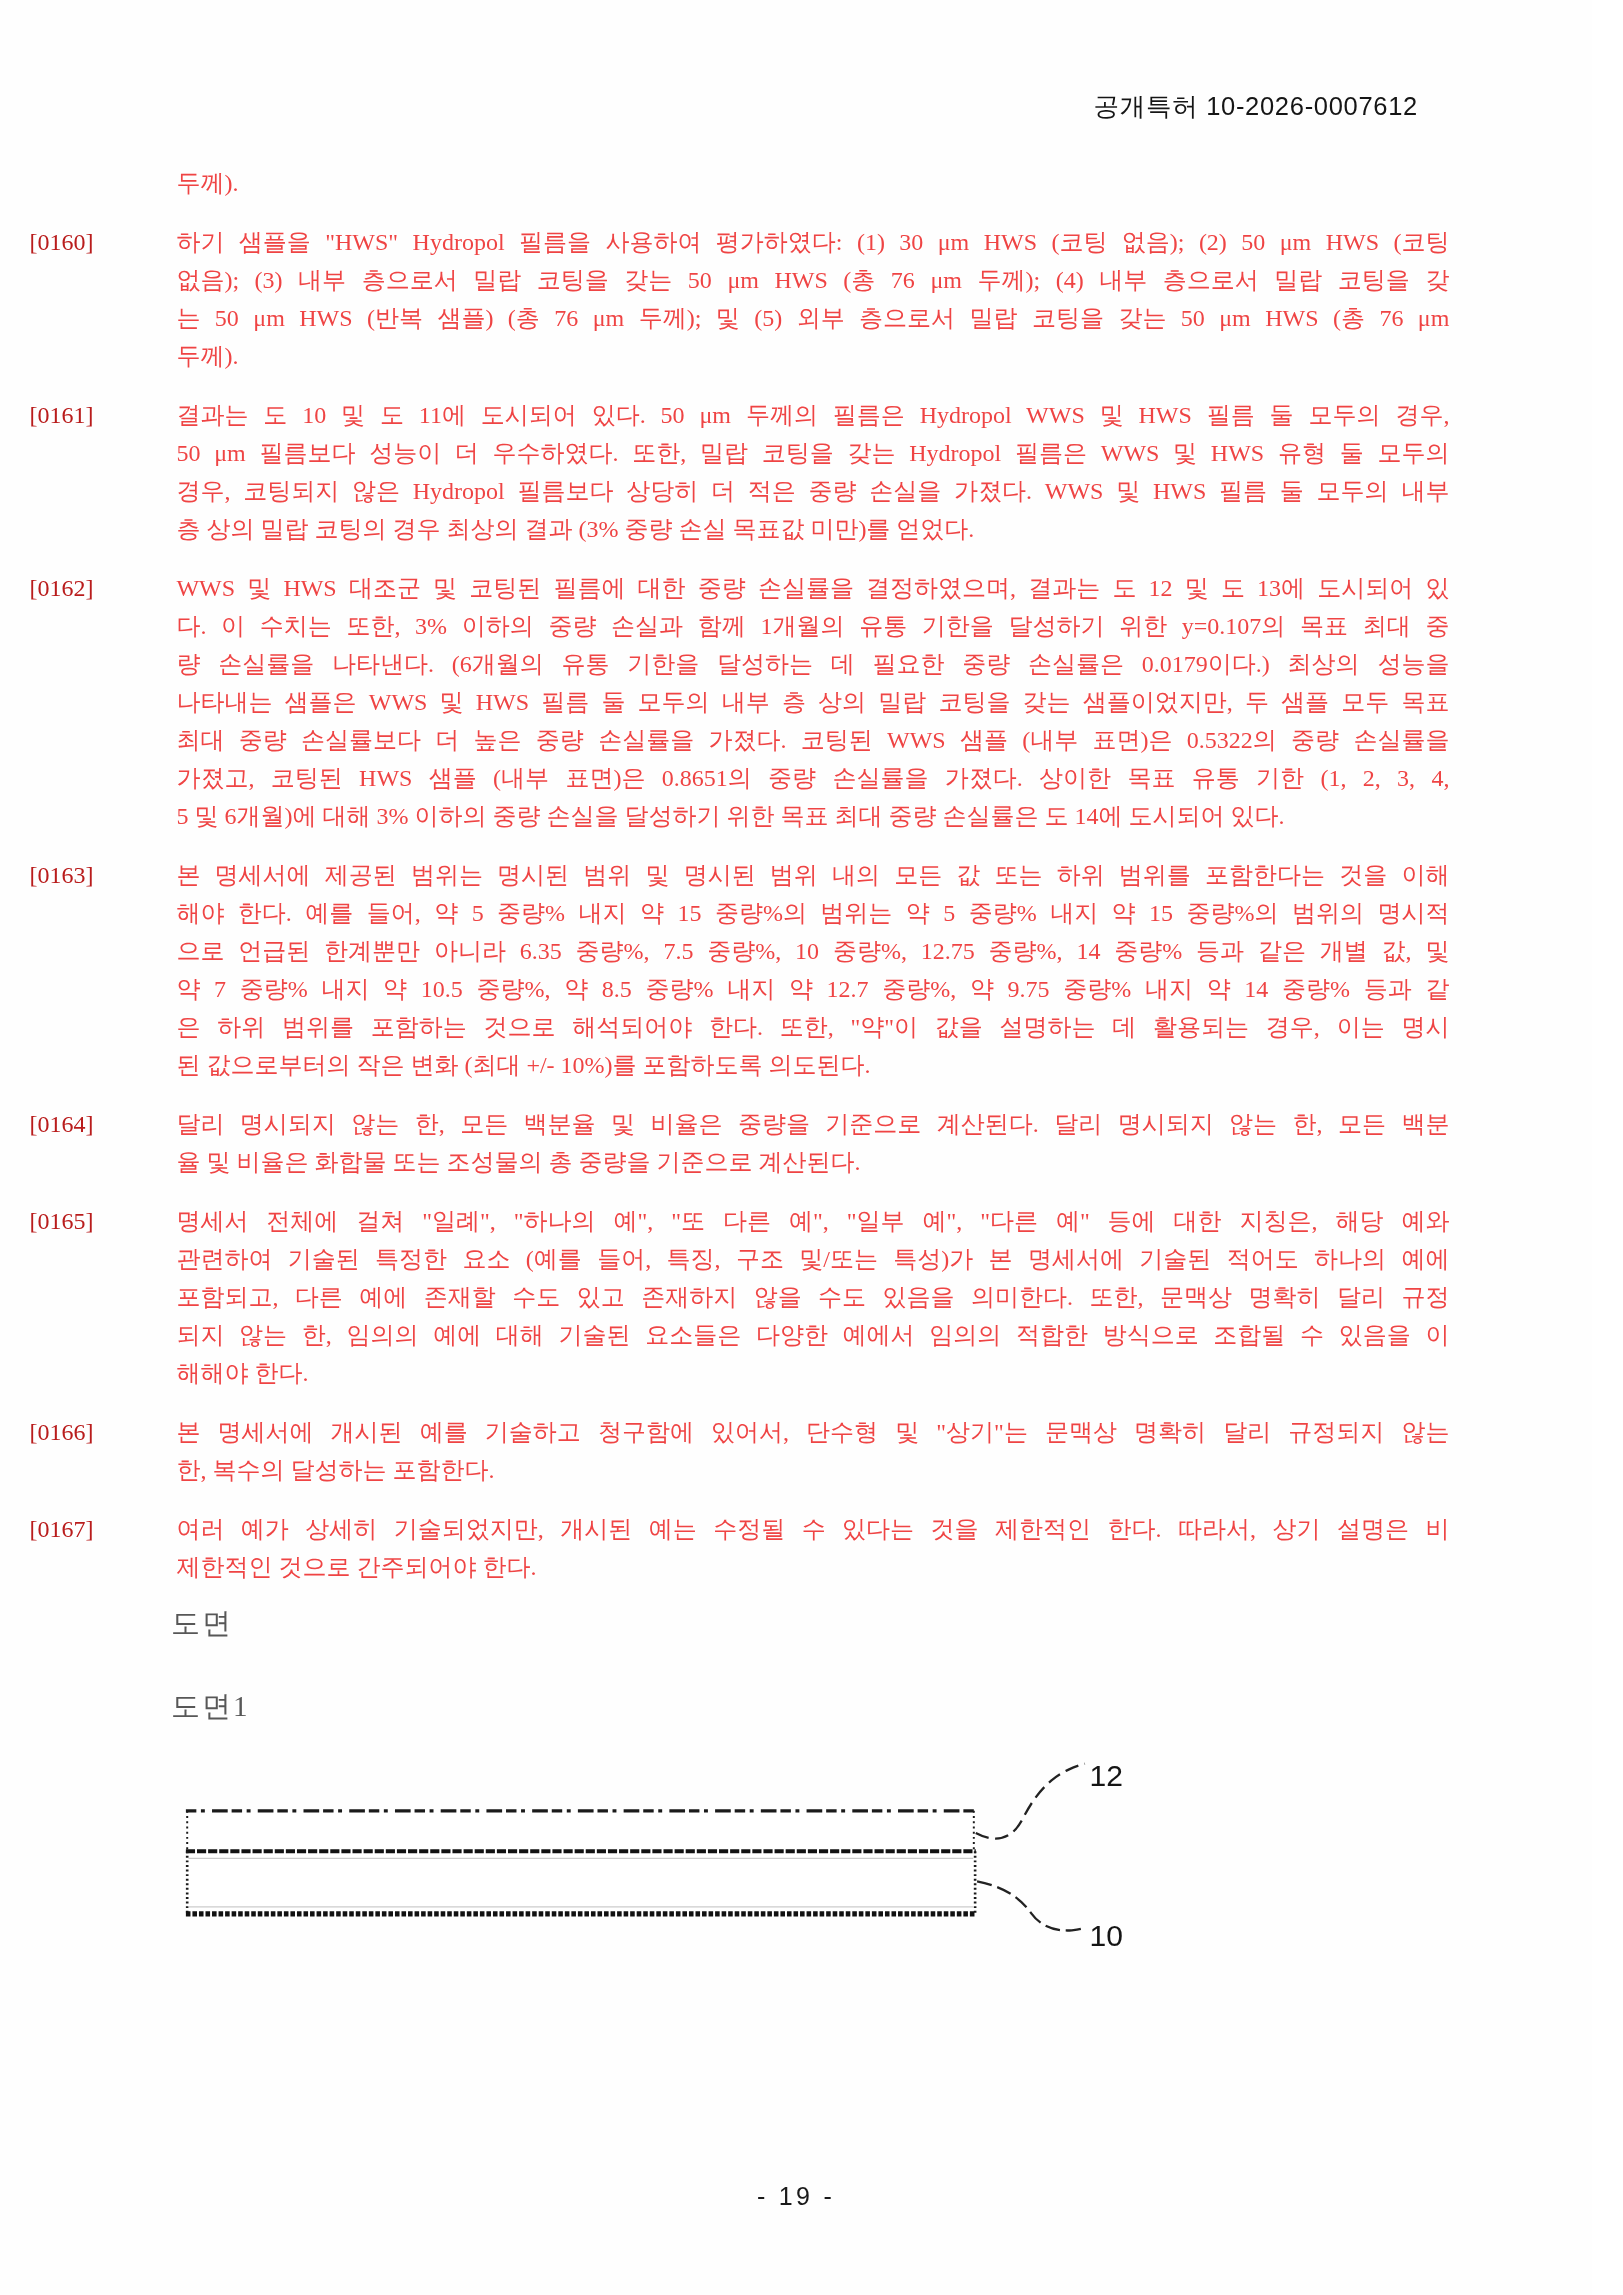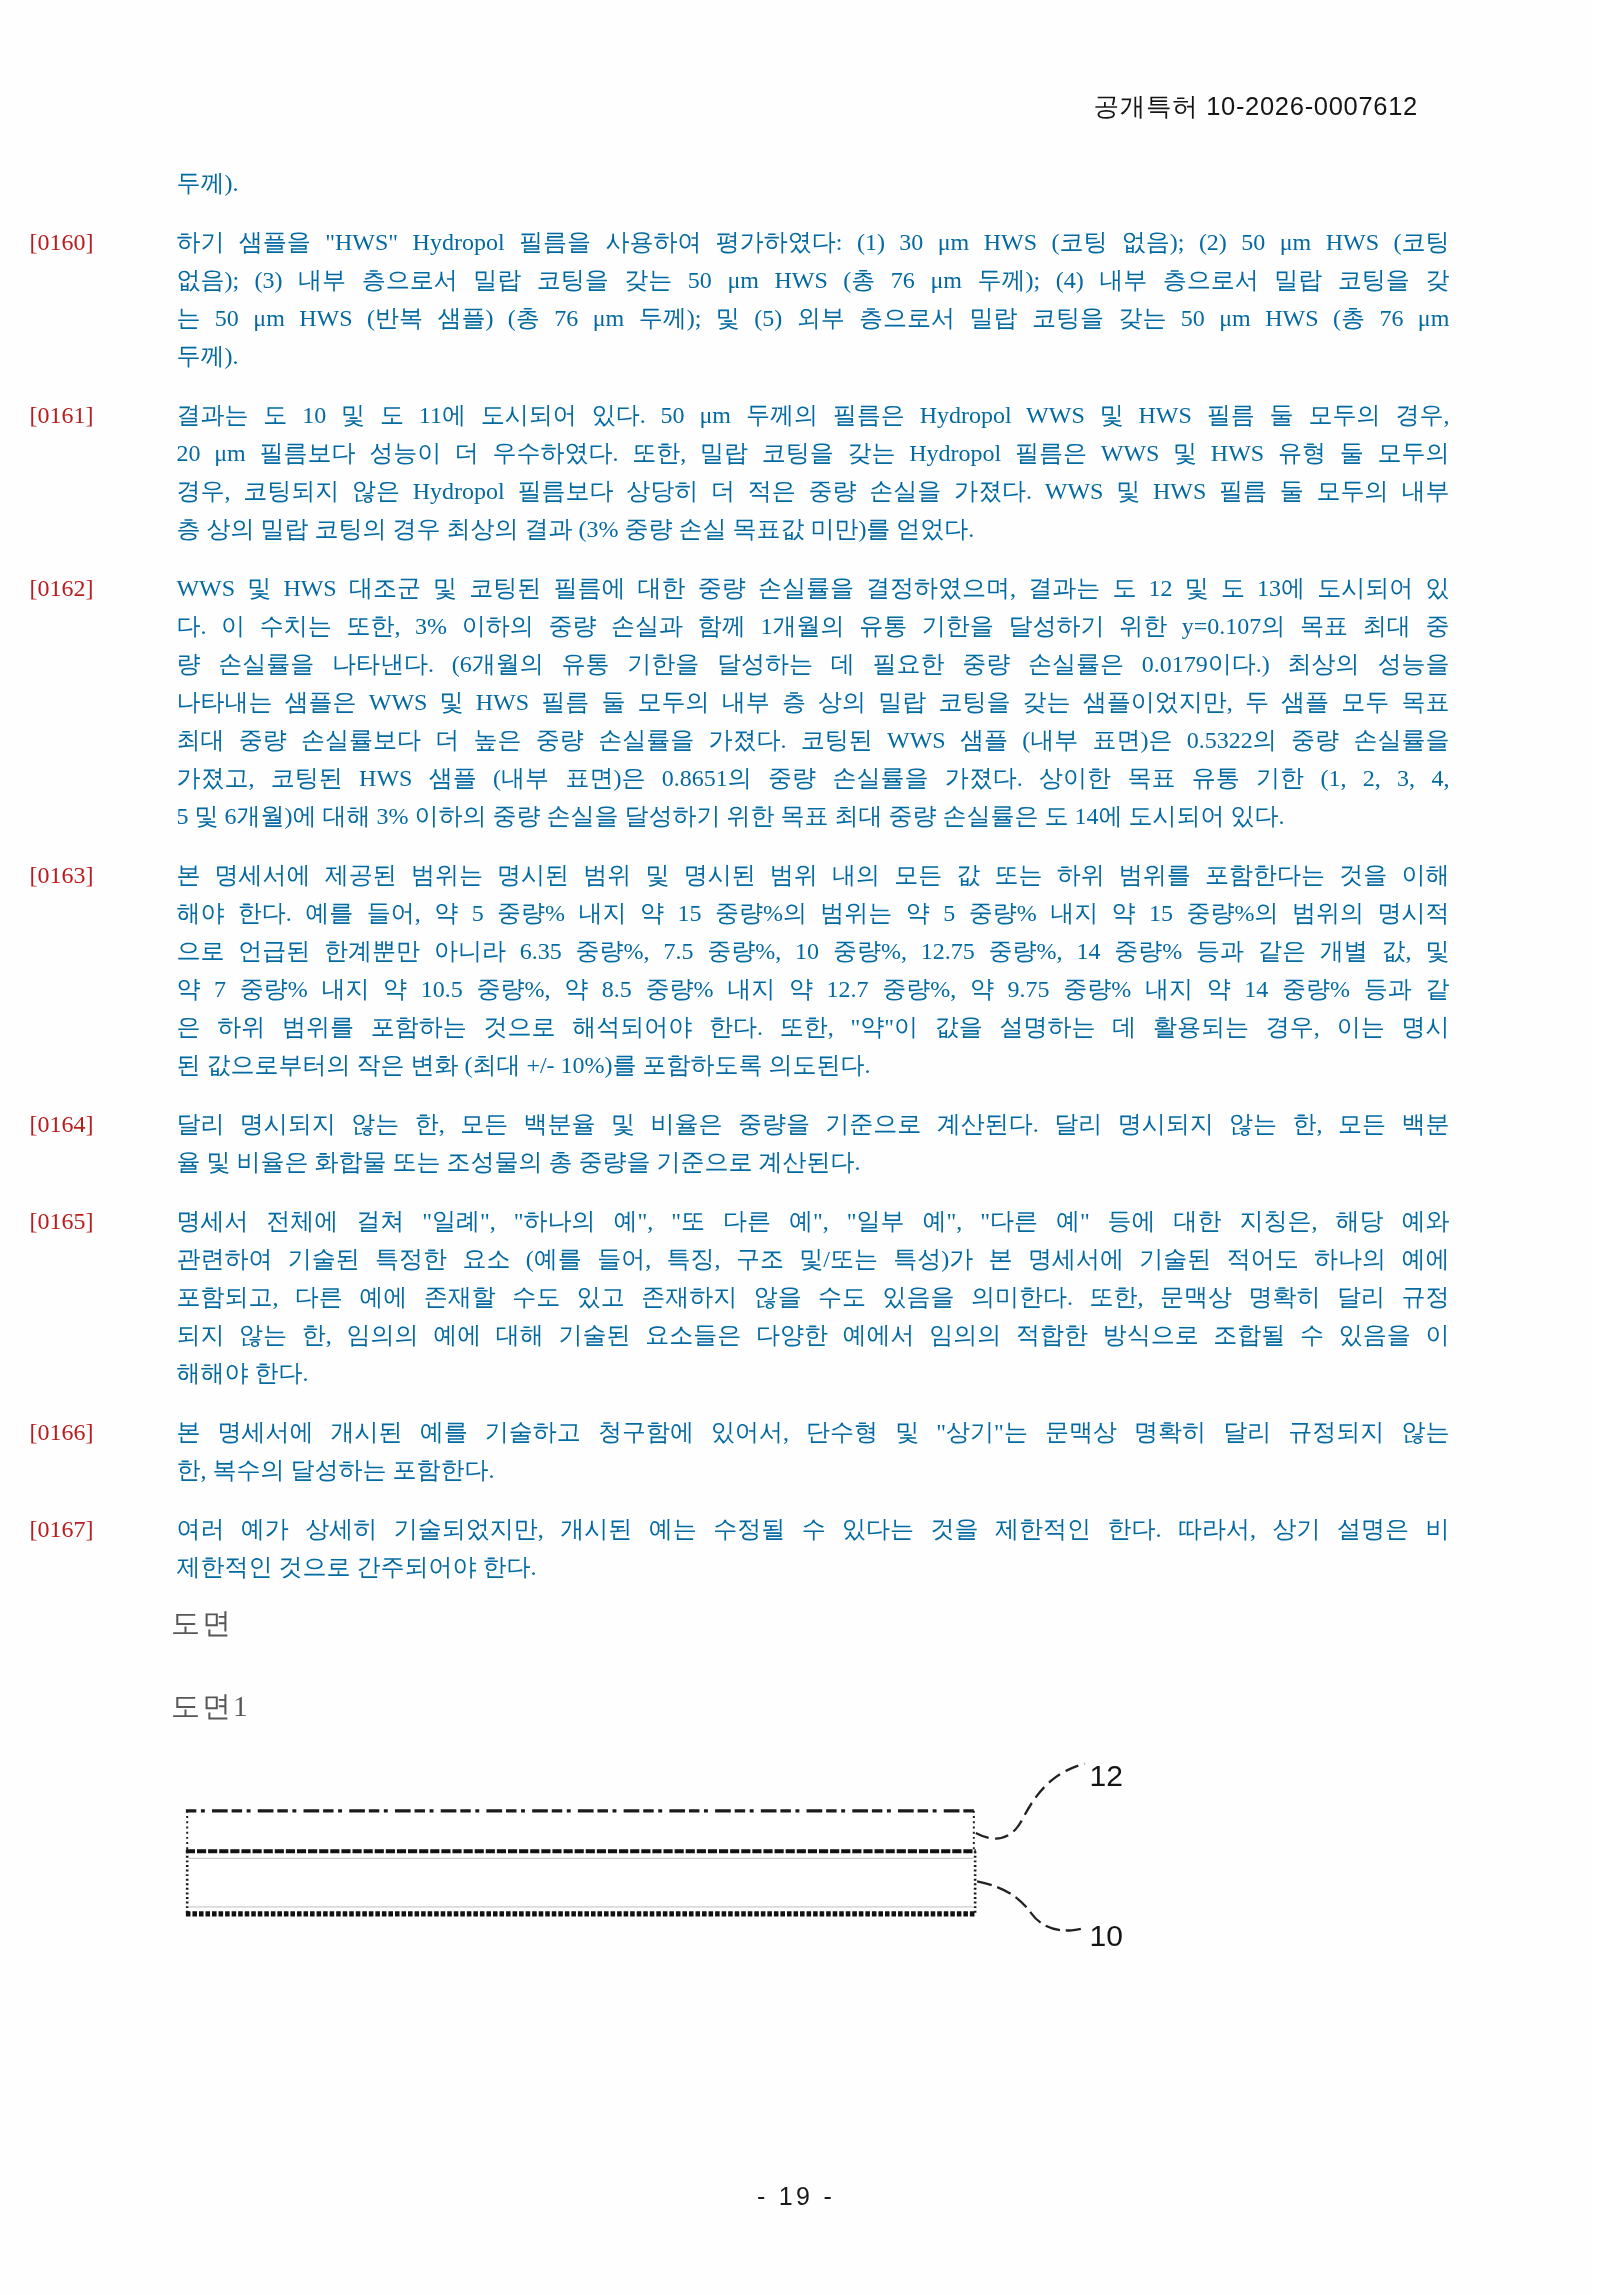--- a/index.html
+++ b/index.html
@@ -29,21 +29,21 @@
   .tag {
     width:147px; flex:0 0 147px;
     font-size:24px; line-height:38px;
     color:#b91c1c;
   }
   .lines { width:1273px; flex:0 0 1273px; }
   .line {
     font-size:24px; line-height:38px;
     text-align:justify;
     text-align-last:justify;
-    color:#0369a1;
+    color:#ef4444;
     word-break:keep-all;
   }
   .line.last { text-align-last:left; }
   .fig-label {
     position:absolute;
     left:171px;
     font-family:"Liberation Serif", serif;
     font-size:29px;
     color:#3a3a3a;
     opacity:0.85;
@@ -87,21 +87,21 @@
           <div class="line">하기 샘플을 "HWS" Hydropol 필름을 사용하여 평가하였다: (1) 30 μm HWS (코팅 없음); (2) 50 μm HWS (코팅</div>
           <div class="line">없음); (3) 내부 층으로서 밀랍 코팅을 갖는 50 μm HWS (총 76 μm 두께); (4) 내부 층으로서 밀랍 코팅을 갖</div>
           <div class="line">는 50 μm HWS (반복 샘플) (총 76 μm 두께); 및 (5) 외부 층으로서 밀랍 코팅을 갖는 50 μm HWS (총 76 μm</div>
           <div class="line last">두께).</div>
         </div>
       </div>
       <div class="para">
         <div class="tag">[0161]</div>
         <div class="lines">
           <div class="line">결과는 도 10 및 도 11에 도시되어 있다.  50 μm 두께의 필름은 Hydropol WWS 및 HWS 필름 둘 모두의 경우,</div>
-          <div class="line">20 μm 필름보다 성능이 더 우수하였다.  또한, 밀랍 코팅을 갖는 Hydropol 필름은 WWS 및 HWS 유형 둘 모두의</div>
+          <div class="line">50 μm 필름보다 성능이 더 우수하였다.  또한, 밀랍 코팅을 갖는 Hydropol 필름은 WWS 및 HWS 유형 둘 모두의</div>
           <div class="line">경우, 코팅되지 않은 Hydropol 필름보다 상당히 더 적은 중량 손실을 가졌다.  WWS 및 HWS 필름 둘 모두의 내부</div>
           <div class="line last">층 상의 밀랍 코팅의 경우 최상의 결과 (3% 중량 손실 목표값 미만)를 얻었다.</div>
         </div>
       </div>
       <div class="para">
         <div class="tag">[0162]</div>
         <div class="lines">
           <div class="line">WWS 및 HWS 대조군 및 코팅된 필름에 대한 중량 손실률을 결정하였으며, 결과는 도 12 및 도 13에 도시되어 있</div>
           <div class="line">다.  이 수치는 또한, 3% 이하의 중량 손실과 함께 1개월의 유통 기한을 달성하기 위한 y=0.107의 목표 최대 중</div>
           <div class="line">량 손실률을 나타낸다.  (6개월의 유통 기한을 달성하는 데 필요한 중량 손실률은 0.0179이다.)  최상의 성능을</div>

